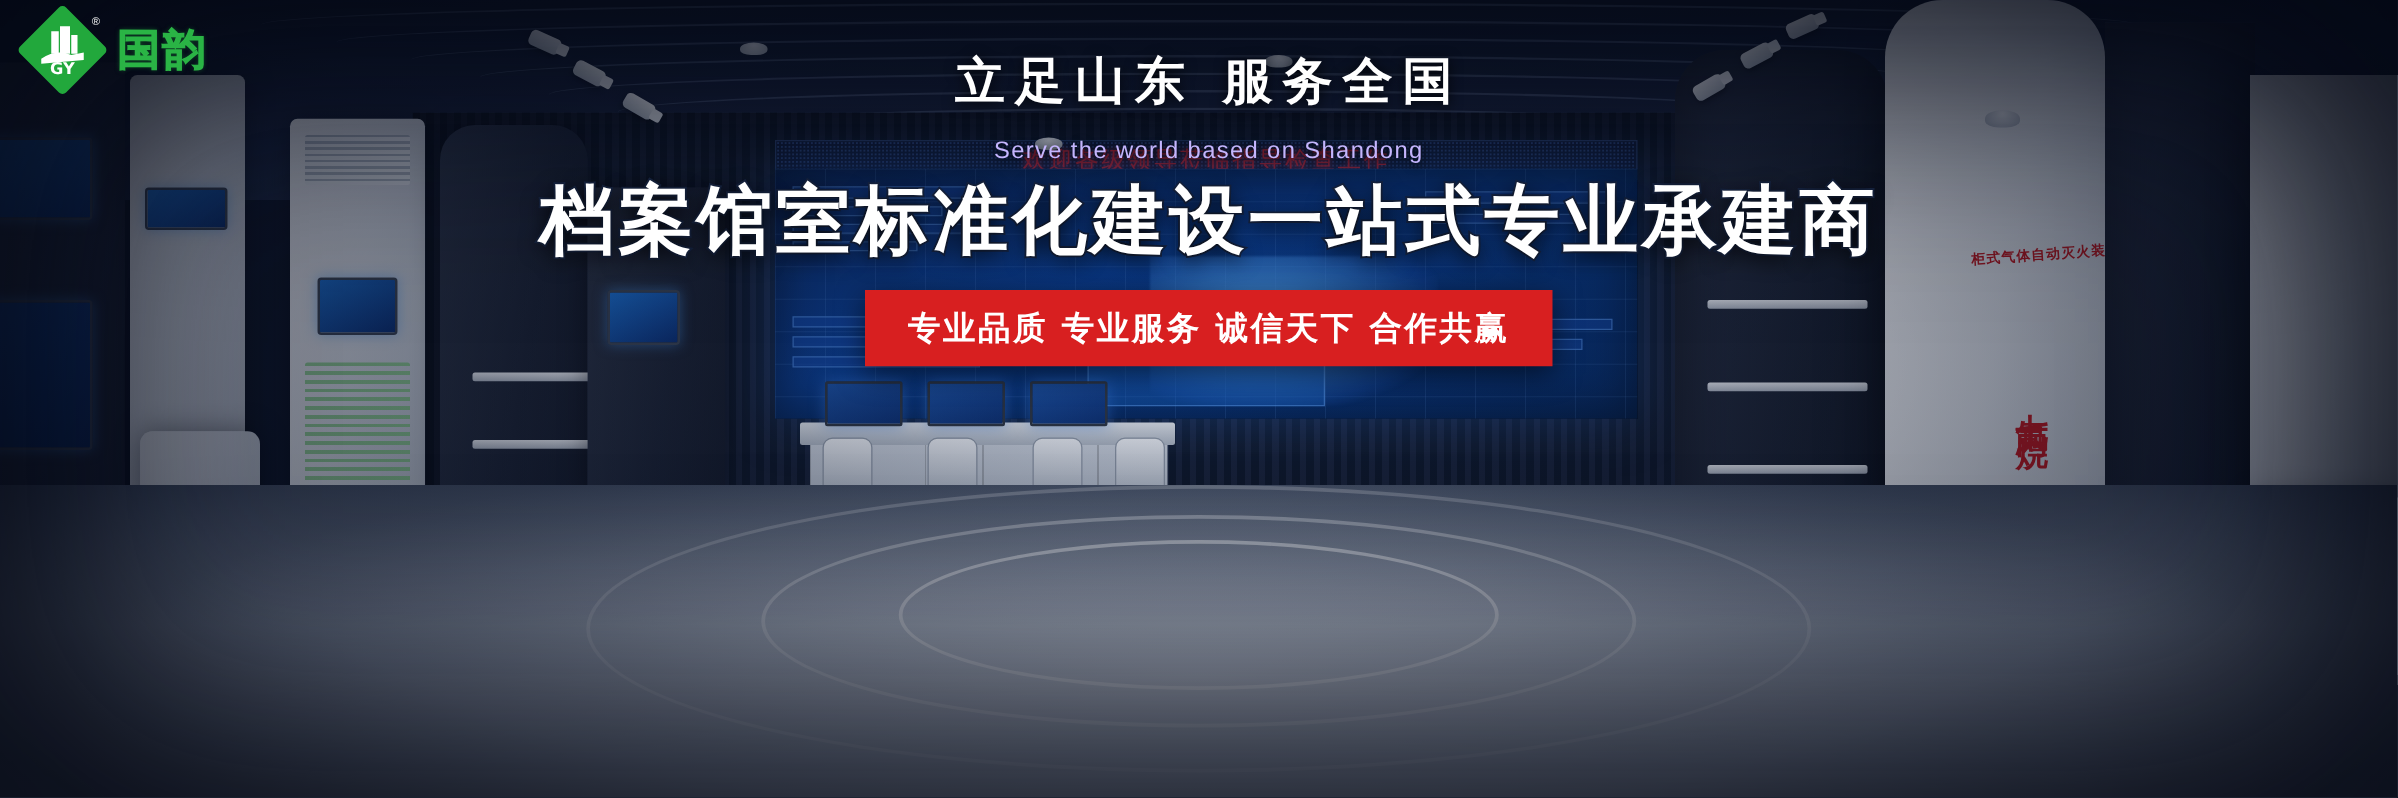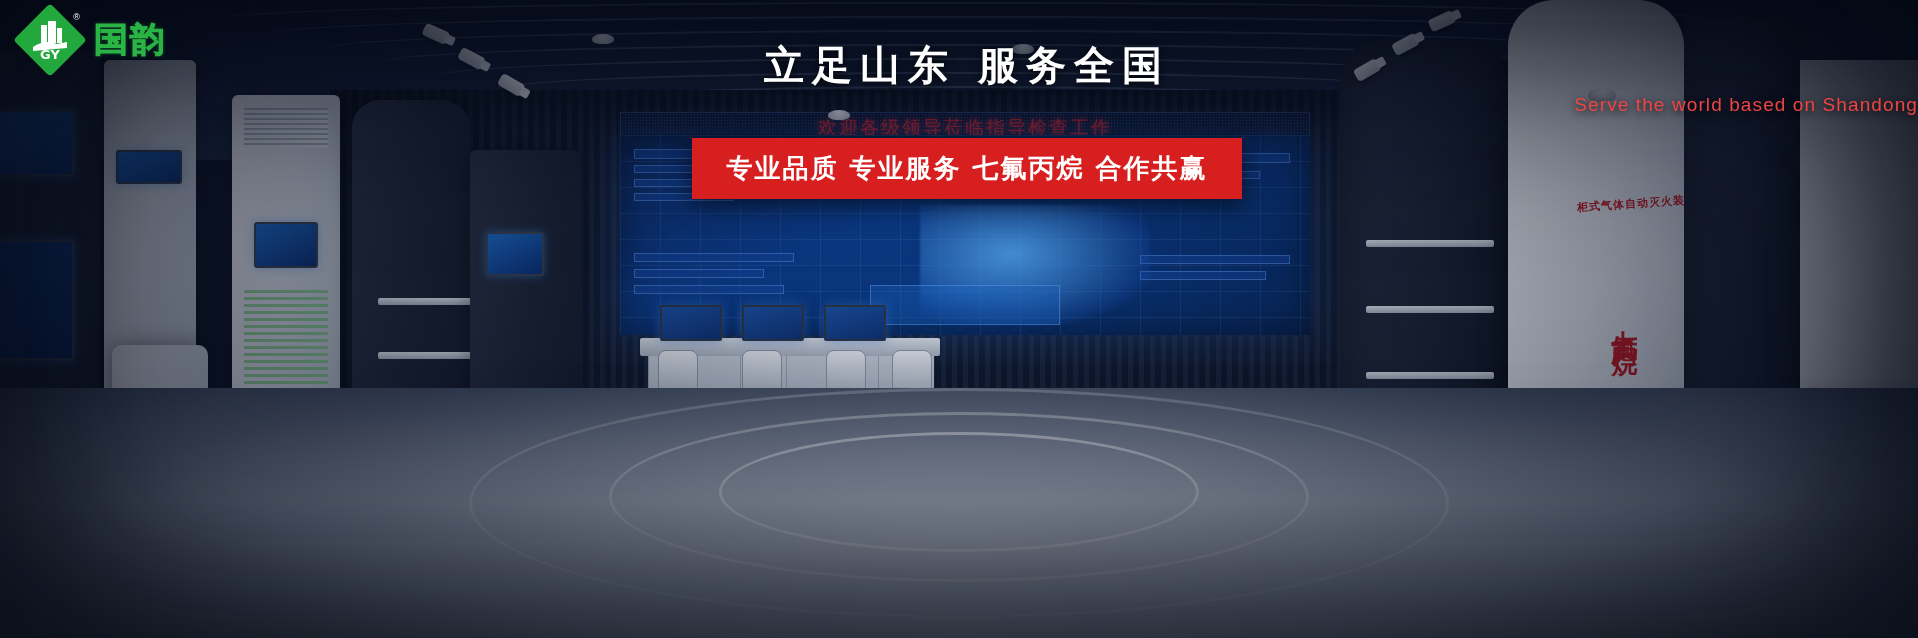--- a/index.html
+++ b/index.html
@@ -286,25 +286,24 @@
     text-align:center;
   }
   .hero-line1 {
     color:#ffffff; font-size:40px; font-weight:bold;
     letter-spacing:8px;
     font-family:"DejaVu Sans", sans-serif;
     text-shadow:0 2px 10px rgba(0,0,0,.85);
     line-height:1.15;
   }
   .hero-line2 {
-    color:#ef4444; font-size:19px; letter-spacing:1.1px;
-    margin-top:6px;
+    color:#c4b5fd; font-size:19px; letter-spacing:1.1px;
+    margin-top:22px;
     font-family:"Liberation Sans", sans-serif;
     text-shadow:0 2px 8px rgba(0,0,0,.9);
-    text-align:right;
   }
   .hero-main {
     margin-top:12px;
     color:#ffffff; font-size:60px; font-weight:bold;
     letter-spacing:3px;
     font-family:"DejaVu Sans", sans-serif;
     -webkit-text-stroke:3px #16233f;
     paint-order:stroke fill;
     text-shadow:0 4px 16px rgba(0,0,0,.8);
     line-height:1.1;
@@ -476,19 +475,20 @@
           </svg>
         </div>
         <span class="logo-reg">®</span>
       </div>
       <span class="logo-text">国韵</span>
     </div>
 
     <div class="hero">
       <div class="hero-line1">立足山东 服务全国</div>
       <div class="hero-line2">Serve the world based on Shandong</div>
+      <div class="hero-main">档案馆室标准化建设一站式专业承建商</div>
       <div>
-        <span class="cta">专业品质  专业服务  七氟丙烷  合作共赢</span>
+        <span class="cta">专业品质  专业服务  诚信天下  合作共赢</span>
       </div>
     </div>
 
   </div>
 </div>
 
 </body></html>

